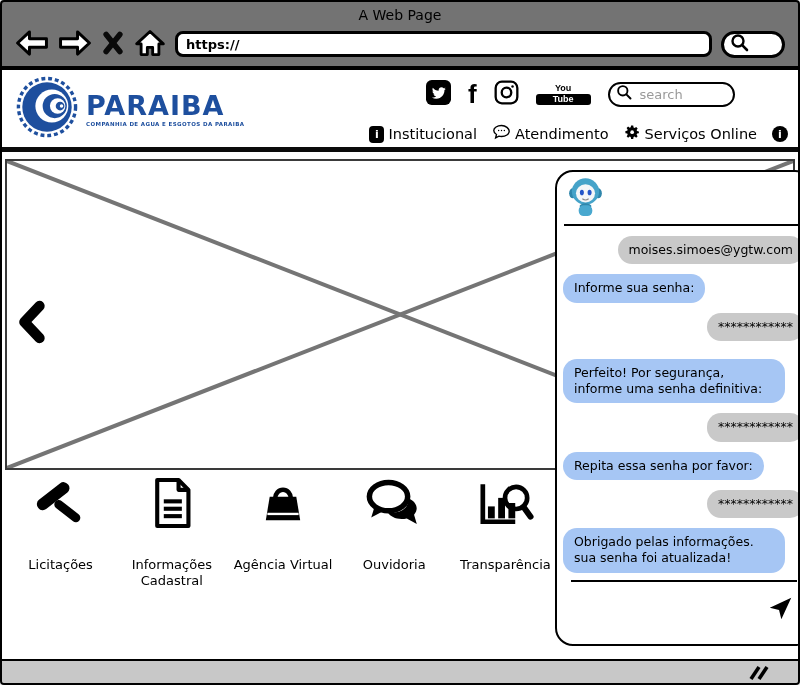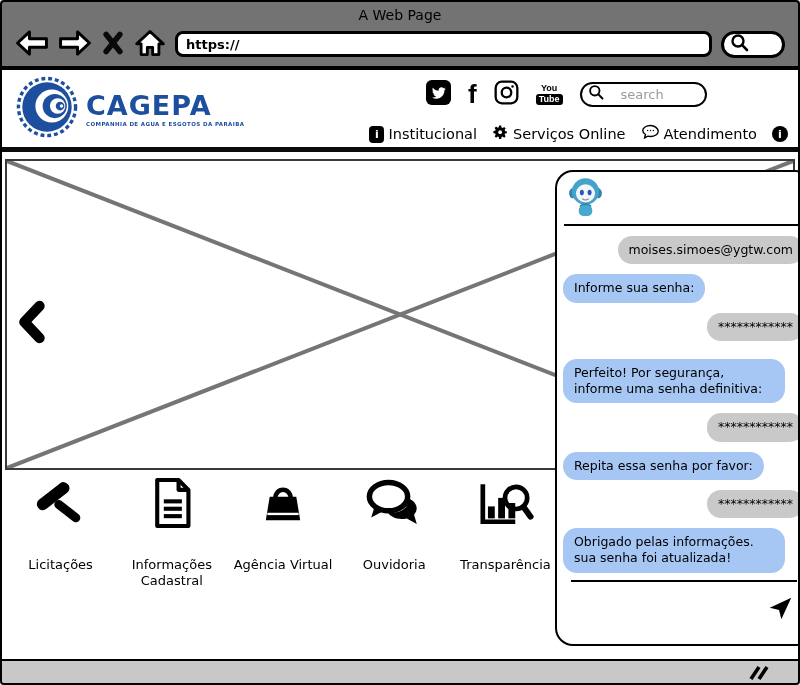--- a/index.html
+++ b/index.html
@@ -24,25 +24,25 @@
                 border-bottom:5px solid #0a0a0a; background:#fff; }
   .brand{ position:absolute; left:14px; top:6px; display:flex; align-items:center; gap:8px; }
   .brand-text .brand-name{ font-size:27px; font-weight:bold; color:#1e4f9e; letter-spacing:1px; line-height:1; }
   .brand-text .brand-tagline{ font-size:5.5px; font-weight:bold; color:#1e4f9e; letter-spacing:.4px; margin-top:2px; }
 
   .social-search{ position:absolute; left:424px; top:10px; display:flex; align-items:center; gap:17px; }
   .social-btn{ background:none; border:none; cursor:pointer; display:flex; align-items:center; }
   .fb-glyph{ font-size:26px; font-weight:bold; color:#000; line-height:24px; }
   .yt{ display:flex; flex-direction:column; align-items:center; line-height:1; }
   .yt-you{ font-size:9px; font-weight:bold; }
-  .yt-tube{ font-size:9px; font-weight:bold; background:#000; color:#fff; border-radius:3px; padding:1px 3px; margin-top:1px; }
+  .yt-tube{ font-size:9px; font-weight:bold; background:#000; color:#fff; border-radius:3px; padding:1px 17px; margin-top:1px; }
   .header-search{ width:127px; height:25px; border:2.5px solid #000; border-radius:13px;
                   display:flex; align-items:center; padding-left:6px; background:#fff; }
   .header-search input{ border:none; outline:none; width:86px; font-family:"DejaVu Sans",sans-serif;
-                  font-size:13px; color:#333; margin-left:16px; background:transparent; }
+                  font-size:13px; color:#333; margin-left:7px; background:transparent; }
   .header-search input::placeholder{ color:#9a9a9a; }
 
   .main-nav{ position:absolute; top:54px; right:10px; display:flex; gap:15px; align-items:center; }
   .nav-item{ background:none; border:none; cursor:pointer; display:flex; align-items:center; gap:4px;
              font-family:"DejaVu Sans",sans-serif; font-size:14.5px; color:#000; }
   .ico-info-sq{ width:15px; height:17px; background:#000; border-radius:4px; color:#fff;
                 font-size:11px; font-weight:bold; display:flex; align-items:center; justify-content:center; }
   .ico-info-ci{ width:16px; height:16px; background:#000; border-radius:50%; color:#fff;
                 font-size:11px; font-weight:bold; display:flex; align-items:center; justify-content:center; }
 
@@ -136,21 +136,21 @@
             <circle cx="32" cy="32" r="29.5" fill="none" stroke="#1e4f9e" stroke-width="3.5" stroke-dasharray="4 3"></circle>
             <circle cx="32" cy="32" r="25.5" fill="#1e4f9e"></circle>
             <circle cx="37" cy="31" r="17" fill="#fff"></circle>
             <circle cx="40" cy="31" r="12.5" fill="#1e4f9e"></circle>
             <circle cx="43" cy="31" r="8" fill="#fff"></circle>
             <circle cx="45.5" cy="31" r="4.5" fill="#1e4f9e"></circle>
             <circle cx="47" cy="31" r="1.8" fill="#fff"></circle>
           </svg>
         </span>
         <span class="brand-text">
-          <span class="brand-name" style="display:block">CAGEPA</span>
+          <span class="brand-name" style="display:block">PARAIBA</span>
           <span class="brand-tagline" style="display:block">COMPANHIA DE AGUA E ESGOTOS DA PARAIBA</span>
         </span>
       </div>
 
       <div class="social-search">
         <button class="social-btn">
           <span>
             <svg width="25" height="25" viewBox="0 0 24 24">
                 <rect width="24" height="24" rx="5.5" fill="#000"></rect>
                 <path d="M19 8.3c-.5.2-1 .4-1.6.4.6-.3 1-.9 1.2-1.5-.5.3-1.1.6-1.7.7-.5-.6-1.2-.9-2-.9-1.5 0-2.8 1.2-2.8 2.8 0 .2 0 .4.1.6-2.3-.1-4.3-1.2-5.6-2.9-.3.4-.4.9-.4 1.4 0 1 .5 1.8 1.2 2.3-.4 0-.9-.1-1.2-.3 0 1.3 1 2.4 2.2 2.7-.2.1-.5.1-.7.1-.2 0-.3 0-.5-.1.3 1.1 1.4 1.9 2.6 1.9-.9.7-2.1 1.2-3.4 1.2h-.7c1.2.8 2.7 1.2 4.2 1.2 5 0 7.8-4.2 7.8-7.8v-.4c.5-.3 1-.8 1.3-1.4z" fill="#fff"></path>
@@ -183,40 +183,40 @@
               </svg>
           </span>
           <input placeholder="search" style="">
         </span>
       </div>
 
       <div class="main-nav">
         <button class="nav-item">
           <span class="ico-info-sq">i</span>
           <span>Institucional</span>
-        </button>
-        <button class="nav-item">
-          <span>
-            <svg width="17" height="17" viewBox="0 0 24 24">
-                <path d="M21 13.5v-3l-2.6-.5a6.7 6.7 0 0 0-.6-1.5l1.5-2.2-2.1-2.1-2.2 1.5c-.5-.3-1-.5-1.5-.6L13 2h-3l-.5 2.6c-.5.1-1 .3-1.5.6L5.8 3.7 3.7 5.8l1.5 2.2c-.3.5-.5 1-.6 1.5L2 10v3l2.6.5c.1.5.3 1 .6 1.5l-1.5 2.2 2.1 2.1 2.2-1.5c.5.3 1 .5 1.5.6L10 21h3l.5-2.6c.5-.1 1-.3 1.5-.6l2.2 1.5 2.1-2.1-1.5-2.2c.3-.5.5-1 .6-1.5l2.6-.5z" fill="#000"></path>
-                <circle cx="11.5" cy="11.5" r="2.6" fill="#fff"></circle>
-              </svg>
-          </span>
-          <span>Serviços Online</span>
         </button>
         <button class="nav-item">
           <span>
             <svg width="19" height="17" viewBox="0 0 24 22" fill="none" stroke="#000" stroke-width="1.8">
                 <path d="M12 2C6.5 2 2 4.9 2 8.5c0 2.1 1.4 3.9 3.5 5.1L4.4 18l4.2-2.3c1.1.3 2.2.4 3.4.4 5.5 0 10-2.9 10-6.6S17.5 2 12 2z"></path>
                 <circle cx="8.3" cy="8.5" r=".9" fill="#000" stroke="none"></circle>
                 <circle cx="12" cy="8.5" r=".9" fill="#000" stroke="none"></circle>
                 <circle cx="15.7" cy="8.5" r=".9" fill="#000" stroke="none"></circle>
               </svg>
           </span>
           <span>Atendimento</span>
+        </button>
+        <button class="nav-item">
+          <span>
+            <svg width="17" height="17" viewBox="0 0 24 24">
+                <path d="M21 13.5v-3l-2.6-.5a6.7 6.7 0 0 0-.6-1.5l1.5-2.2-2.1-2.1-2.2 1.5c-.5-.3-1-.5-1.5-.6L13 2h-3l-.5 2.6c-.5.1-1 .3-1.5.6L5.8 3.7 3.7 5.8l1.5 2.2c-.3.5-.5 1-.6 1.5L2 10v3l2.6.5c.1.5.3 1 .6 1.5l-1.5 2.2 2.1 2.1 2.2-1.5c.5.3 1 .5 1.5.6L10 21h3l.5-2.6c.5-.1 1-.3 1.5-.6l2.2 1.5 2.1-2.1-1.5-2.2c.3-.5.5-1 .6-1.5l2.6-.5z" fill="#000"></path>
+                <circle cx="11.5" cy="11.5" r="2.6" fill="#fff"></circle>
+              </svg>
+          </span>
+          <span>Serviços Online</span>
         </button>
         <button class="nav-item">
           <span class="ico-info-ci">i</span>
         </button>
       </div>
     </div>
 
     <div class="placeholder">
       <svg preserveAspectRatio="none" viewBox="0 0 100 100">
         <line x1="0" y1="0" x2="100" y2="100" stroke="#757575" stroke-width="1.4" vector-effect="non-scaling-stroke" style="stroke-width:4px"></line>

